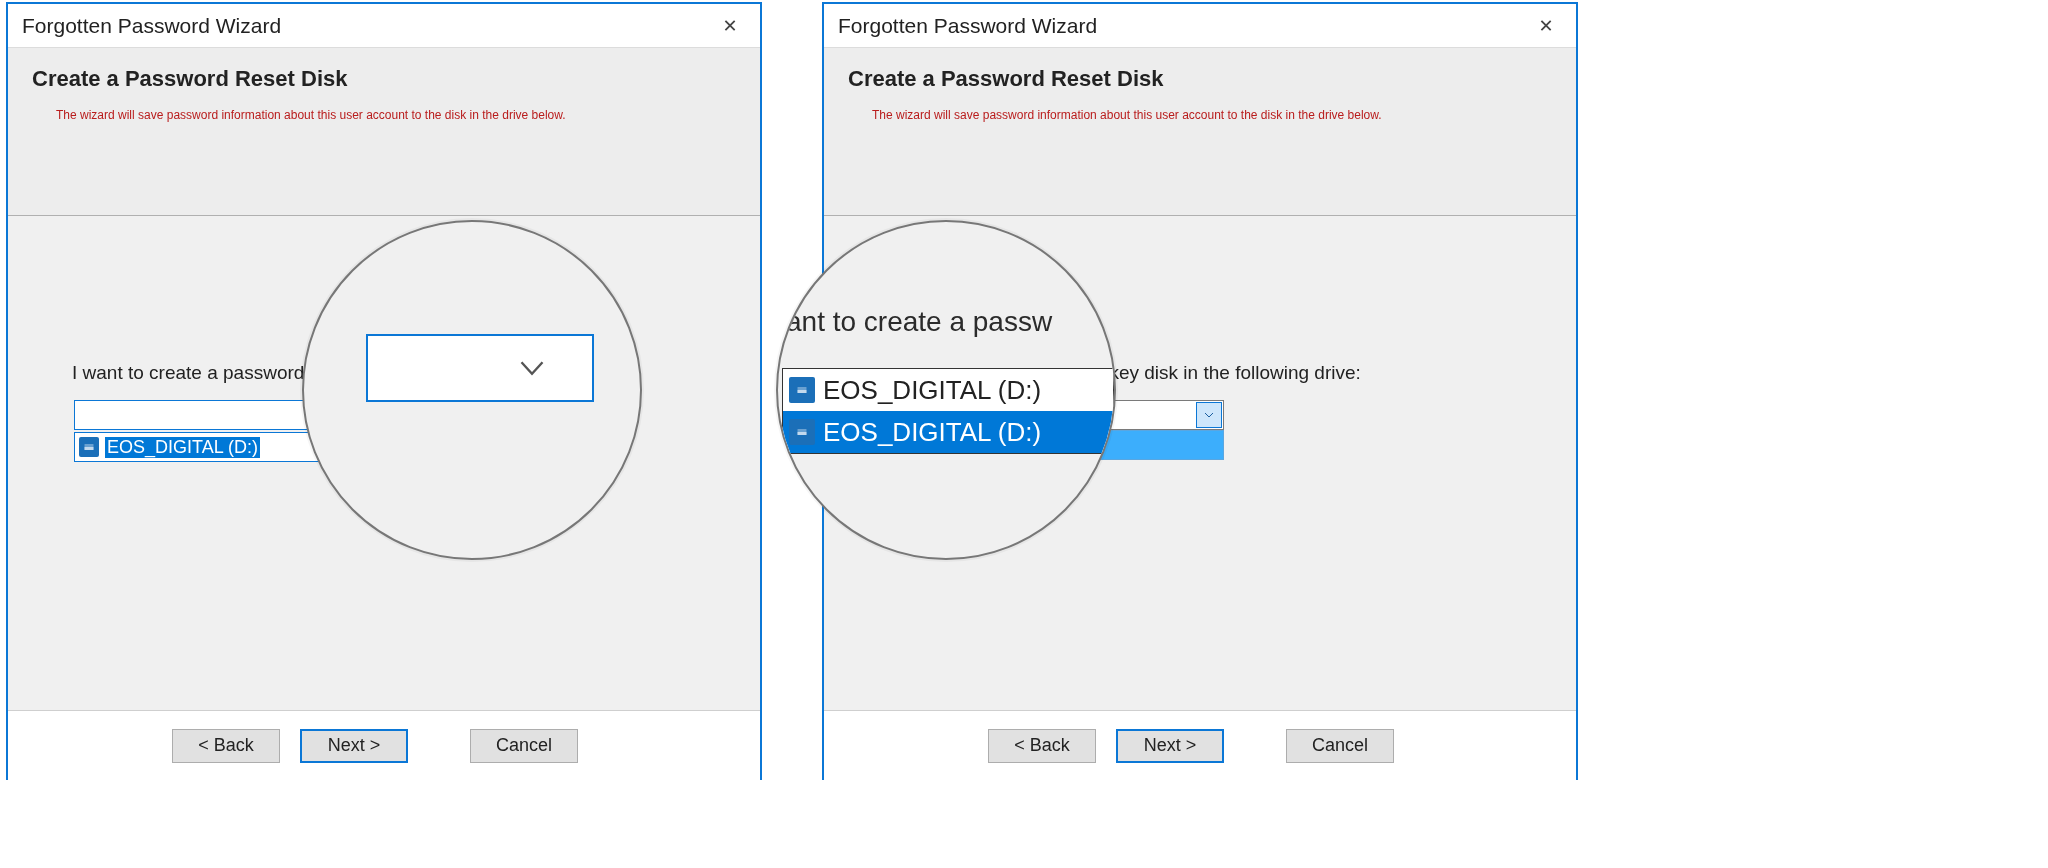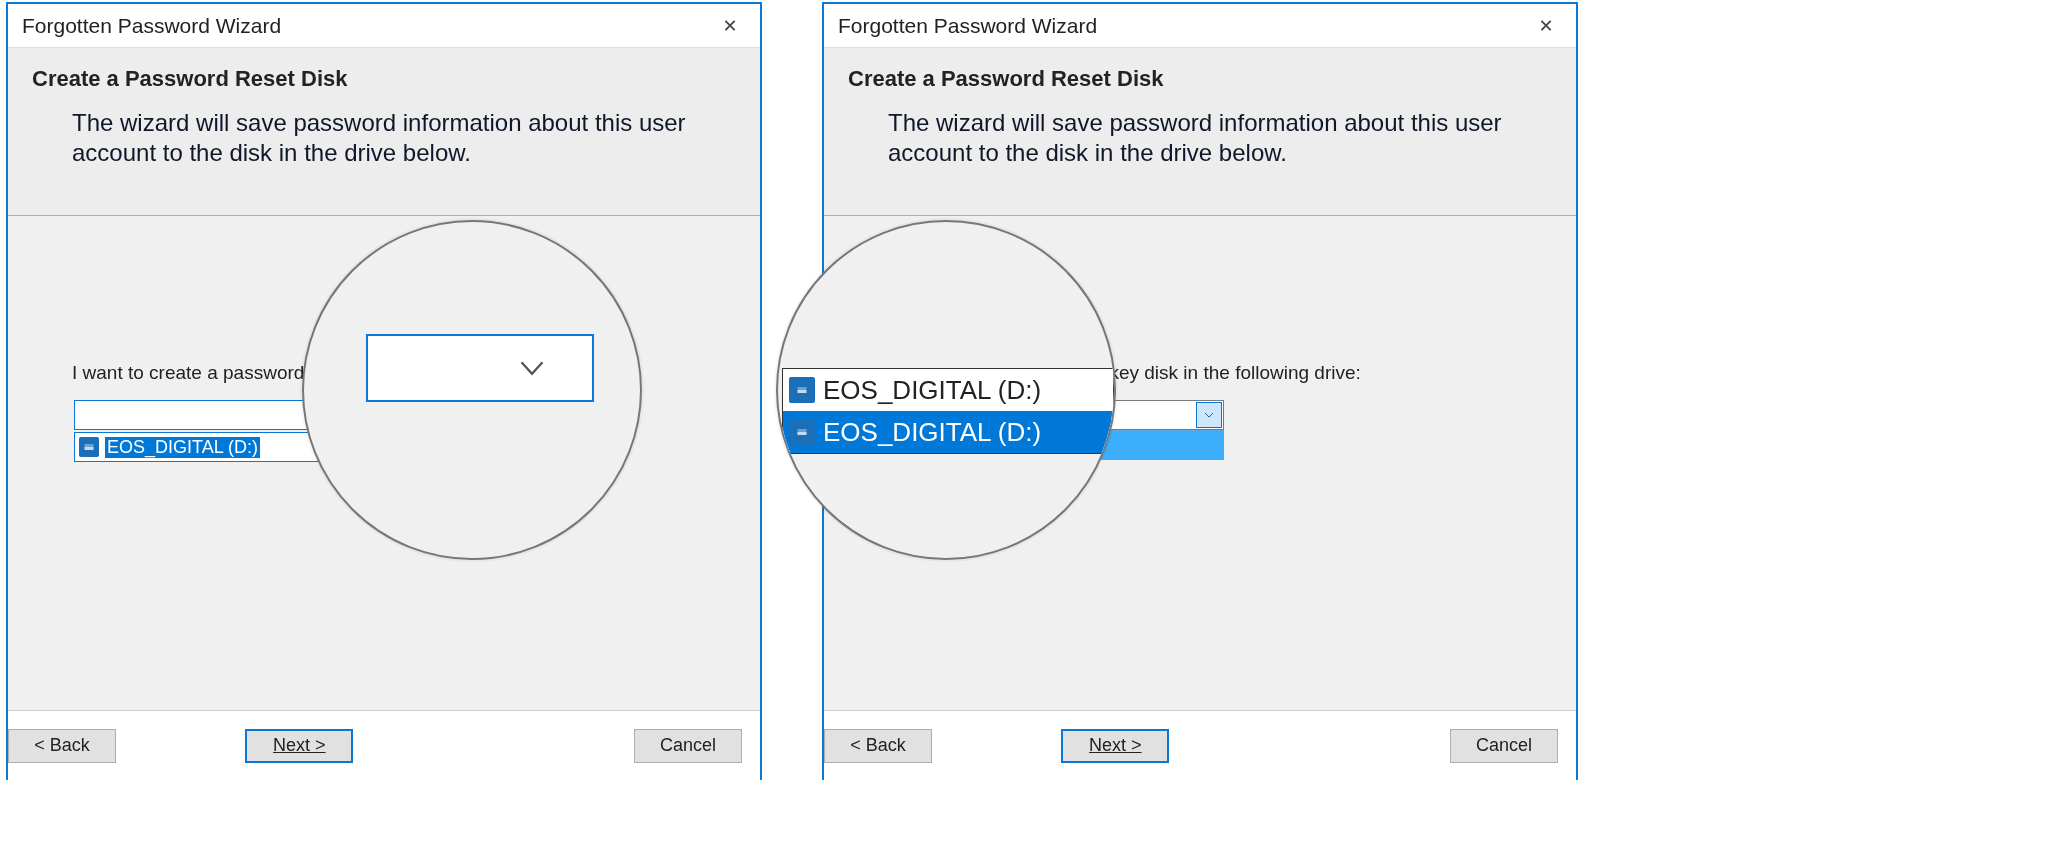--- a/index.html
+++ b/index.html
@@ -53,21 +53,21 @@
     color:#444;
   }
 
   .header{
     background:var(--gray-bg);
     padding:18px 24px 28px 24px;
     border-bottom:1px solid #b0b0b0;
     min-height:168px;
   }
   .header h2{margin:0 0 16px 0;font-size:22px;font-weight:700;}
-  .header p{margin:16px;font-size:24px;padding-left:24px;max-width:640px;line-height:1.25;color:#0f172a;}
+  .header p{margin:0;font-size:12px;padding-left:24px;max-width:640px;line-height:1.25;color:#b91c1c;}
 
   .body{
     background:#f0f0f0;
     height:494px;
     position:relative;
     padding:40px 60px 40px 62px;
     font-size:19px;
   }
   .prompt{position:absolute;top:146px;left:64px;}
 
@@ -102,30 +102,30 @@
   .dropdown.sel-only .opt .txtwrap{background:var(--sel2);color:#fff;}
 
   .ico-disk{width:20px;height:20px;background:#1b6fb8;border-radius:2px;display:inline-flex;align-items:center;justify-content:center;}
   .ico-disk svg{width:12px;height:12px;display:block;}
 
   
   .footer{
     position:absolute;left:0;right:0;bottom:-2px;
     height:70px;border-top:1px solid #cfcfcf;
     background:#fff;
-    display:flex;align-items:center;justify-content:space-between;
+    display:flex;align-items:center;justify-content:center;
     gap:20px;padding-right:18px;
   }
   .btn{
     height:34px;min-width:108px;
     background:var(--btn-bg);border:1px solid var(--btn-border);
     font-size:18px;display:flex;align-items:center;justify-content:center;
     color:#222;
   }
-  .btn.default{border:2px solid var(--accent);text-decoration:underline;}
+  .btn.default{border:2px solid var(--accent);}
   .gap{width:22px;}
 
   
   .lens{
     position:absolute;
     width:340px;height:340px;
     border:2px solid #777;border-radius:50%;
     background:#f0f0f0;
     overflow:hidden;
     box-shadow:0 0 0 2px rgba(0,0,0,0.04);
@@ -249,20 +249,21 @@
     <div class="bigcombo">
       <svg viewBox="0 0 24 24">
           <path d="M3 7 L12 17 L21 7" fill="none" stroke="#555" stroke-width="2"></path>
         </svg>
     </div>
   </div>
 </div>
 
 <div class="lens right">
   <div class="mag">
+    <div class="mag-heading">ant to create a passw</div>
     <div class="bigdd">
       <div class="opt">
         <span class="ico-disk" style="width:26px;height:26px;">
           <svg viewBox="0 0 24 24">
               <rect x="3" y="6" width="18" height="12" rx="1" fill="#fff" opacity="0.35"></rect>
               <rect x="3" y="12" width="18" height="6" fill="#fff" opacity="0.6"></rect>
             </svg>
         </span>
         <span>EOS_DIGITAL (D:)</span>
       </div>

